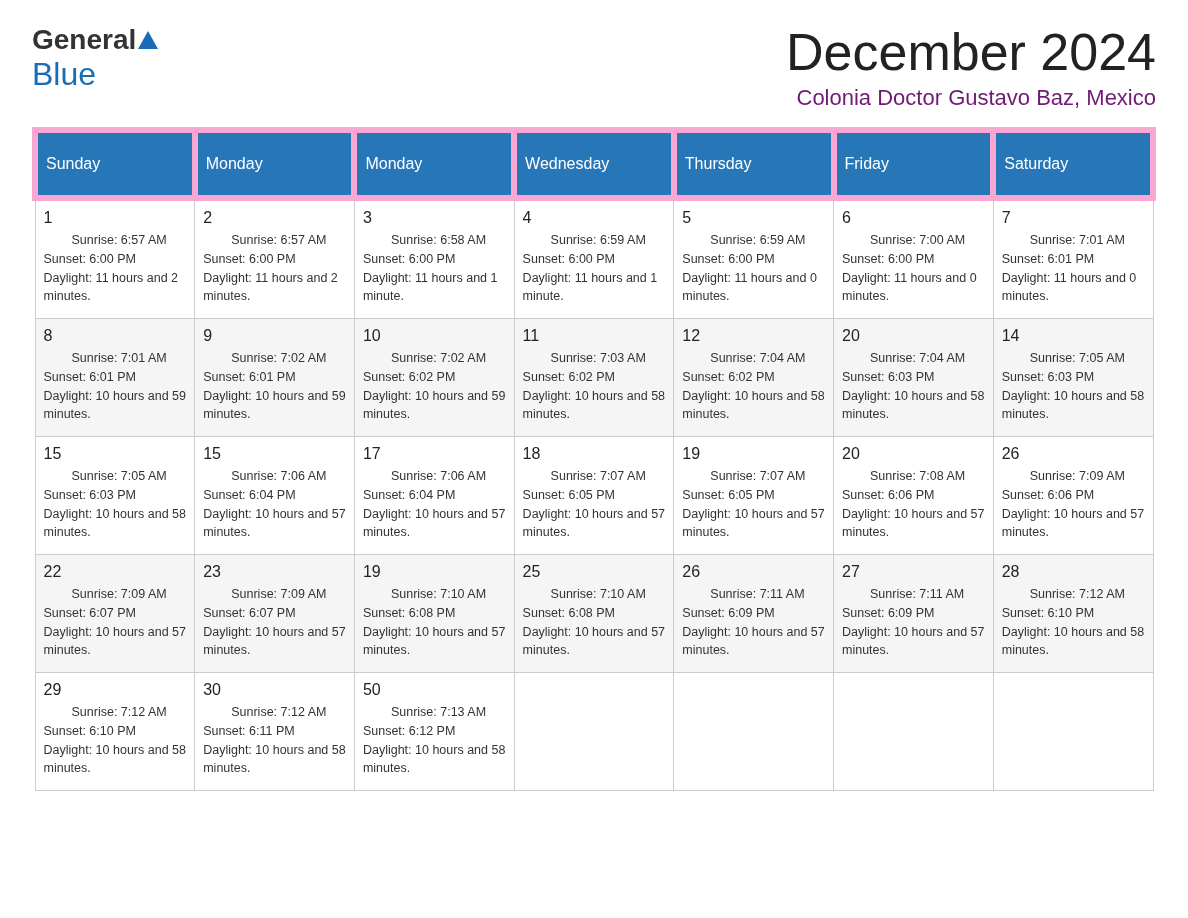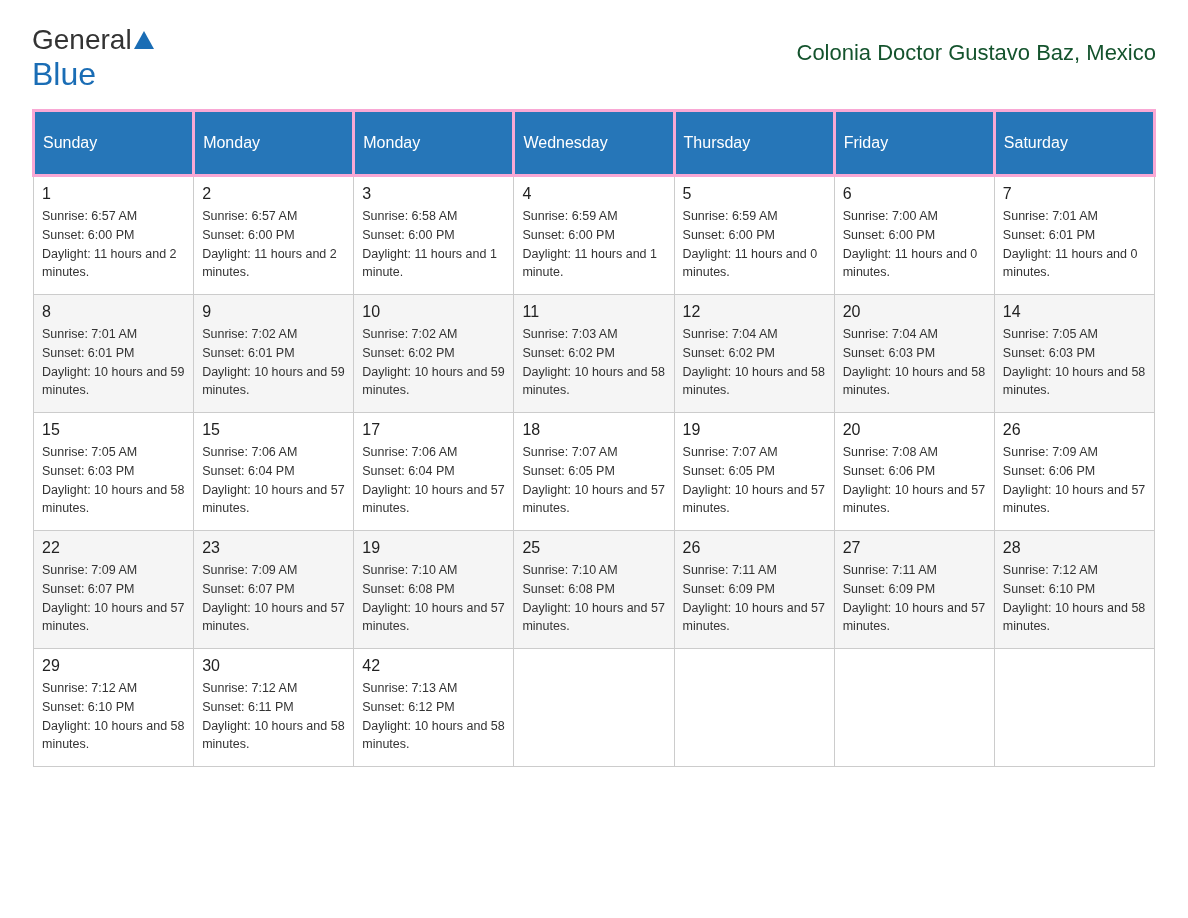--- a/index.html
+++ b/index.html
@@ -16,21 +16,21 @@
       align-items: flex-start;
       margin-bottom: 16px;
     }
     .logo {
       display: flex;
       flex-direction: column;
       align-items: flex-start;
     }
     .logo-text {
       font-size: 28px;
-      font-weight: normal;
+      font-weight: bold;
       color: #333;
       display: flex;
       align-items: center;
     }
     .logo-general { color: #333; }
     .logo-triangle {
       display: inline-block;
       width: 0;
       height: 0;
       border-left: 10px solid transparent;
@@ -48,56 +48,57 @@
       text-align: right;
     }
     .month-title {
       font-size: 52px;
       font-weight: normal;
       color: #222;
       line-height: 1.1;
     }
     .location-title {
       font-size: 22px;
-      color: #14532d;
-      margin-top: 16px;
+      color: #701a75;
+      margin-top: 4px;
     }
     table {
       width: 100%;
       border-collapse: collapse;
       table-layout: fixed;
     }
     th {
       background-color: #2676b8;
       color: #fff;
       padding: 22px 8px;
       text-align: left;
       font-size: 16px;
       font-weight: normal;
-      border: 3px solid #f9a8d4;
+      border: 6px solid #f9a8d4;
     }
     td {
       vertical-align: top;
       padding: 8px 8px 12px 8px;
       border: 1px solid #ccc;
       font-size: 13px;
       color: #333;
       height: 110px;
     }
     .day-num {
       font-size: 16px;
       font-weight: normal;
       color: #222;
       display: block;
       margin-bottom: 4px;
     }
     .day-info {
       font-size: 12.5px;
       line-height: 1.5;
       color: #333;
+      margin-left: 28px;
     }
     tr:nth-child(even) td {
       background-color: #f5f5f5;
     }
     tr:nth-child(odd) td {
       background-color: #fff;
     }
     .empty-cell {
       background-color: #fff !important;
     }
@@ -109,20 +110,21 @@
   <div class="logo">
     <div class="logo-text">
       <span class="logo-general">General</span>
       <span class="logo-triangle"></span>
     </div>
     <div>
       <span class="logo-blue">Blue</span>
     </div>
   </div>
   <div class="title-section">
+    <div class="month-title">December 2024</div>
     <div class="location-title">Colonia Doctor Gustavo Baz, Mexico</div>
   </div>
 </div>
 
 <table>
   <thead>
     <tr>
     <th>Sunday</th>
         <th>Monday</th>
         <th>Monday</th>
@@ -256,21 +258,21 @@
       <tr>
         <td>
         <span class="day-num">29</span>
         <span class="day-info">Sunrise: 7:12 AM<br>Sunset: 6:10 PM<br>Daylight: 10 hours and 58 minutes.</span>
       </td>
         <td>
         <span class="day-num">30</span>
         <span class="day-info">Sunrise: 7:12 AM<br>Sunset: 6:11 PM<br>Daylight: 10 hours and 58 minutes.</span>
       </td>
         <td>
-        <span class="day-num">42</span>
+        <span class="day-num">50</span>
         <span class="day-info">Sunrise: 7:13 AM<br>Sunset: 6:12 PM<br>Daylight: 10 hours and 58 minutes.</span>
       </td>
         <td class="empty-cell"></td>
         <td class="empty-cell"></td>
         <td class="empty-cell"></td>
         <td class="empty-cell"></td>
       </tr>
     </tbody>
 </table>
 

